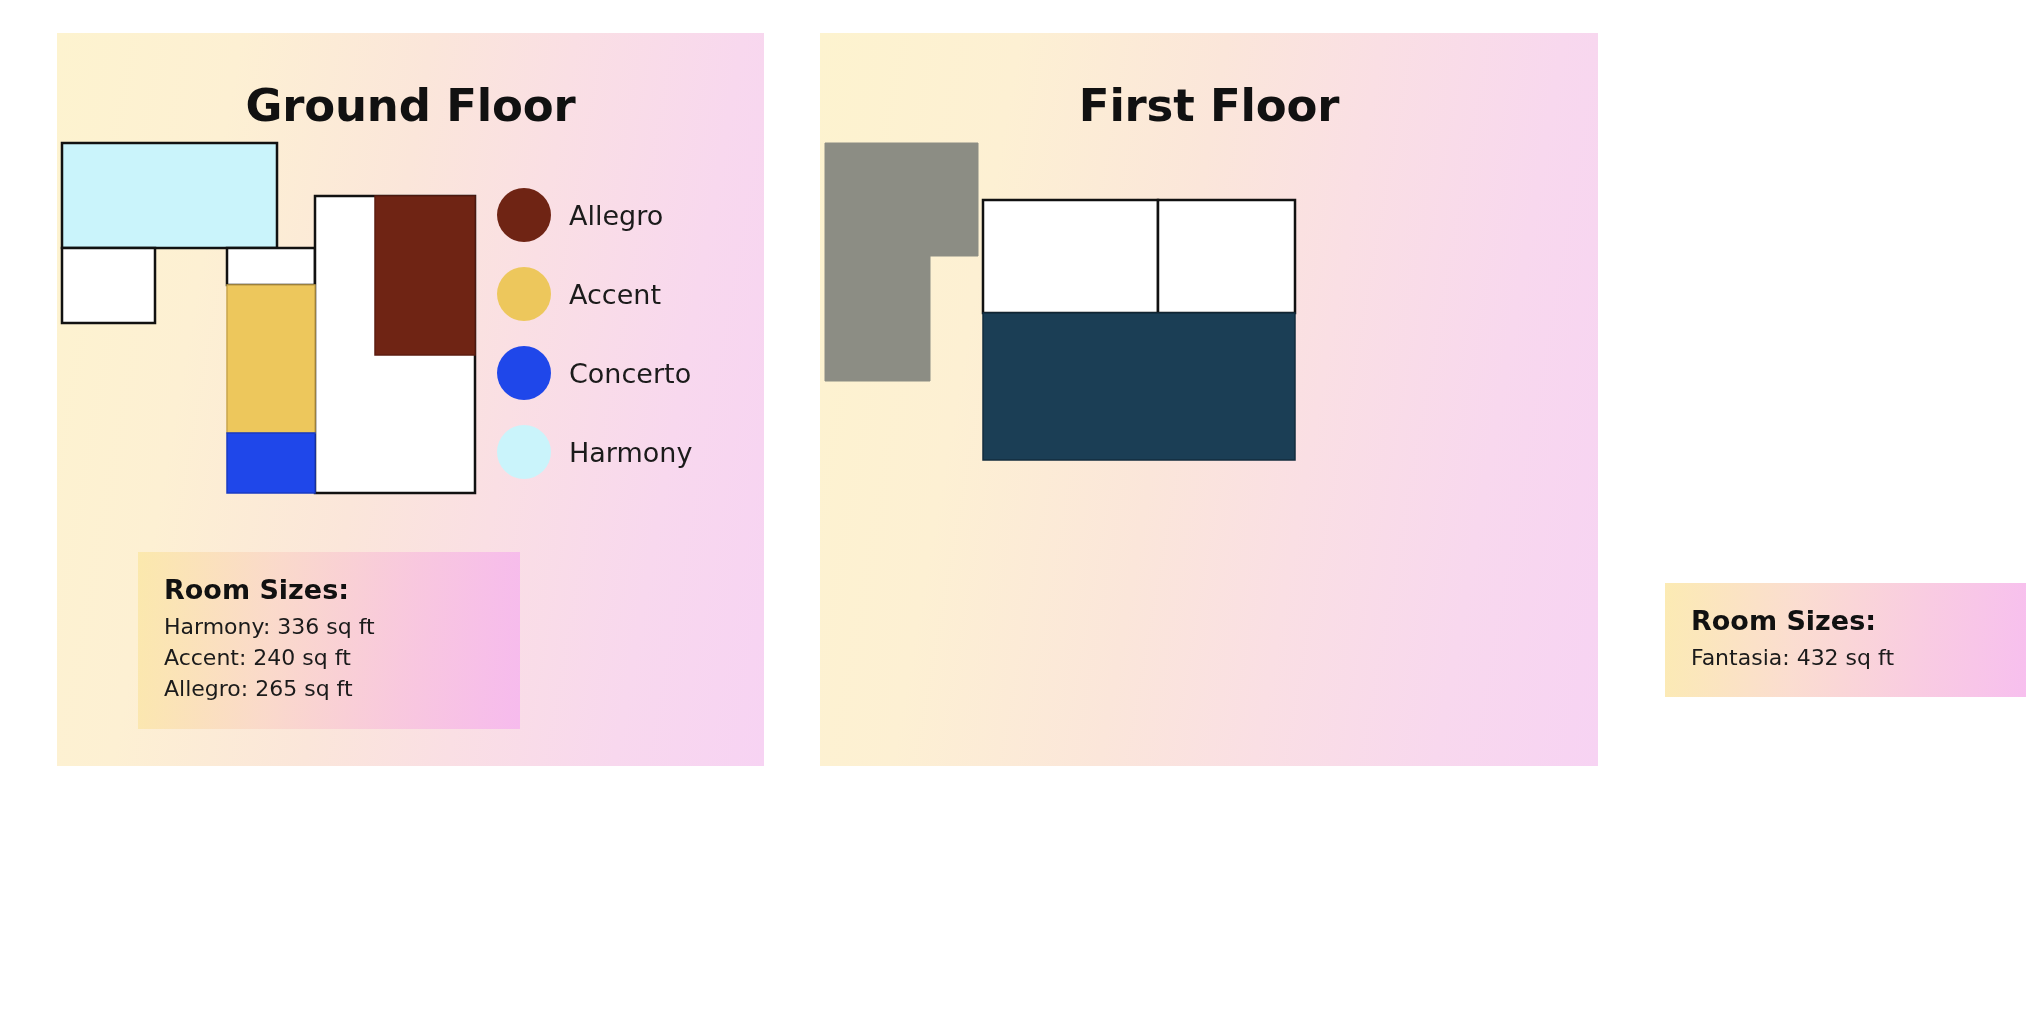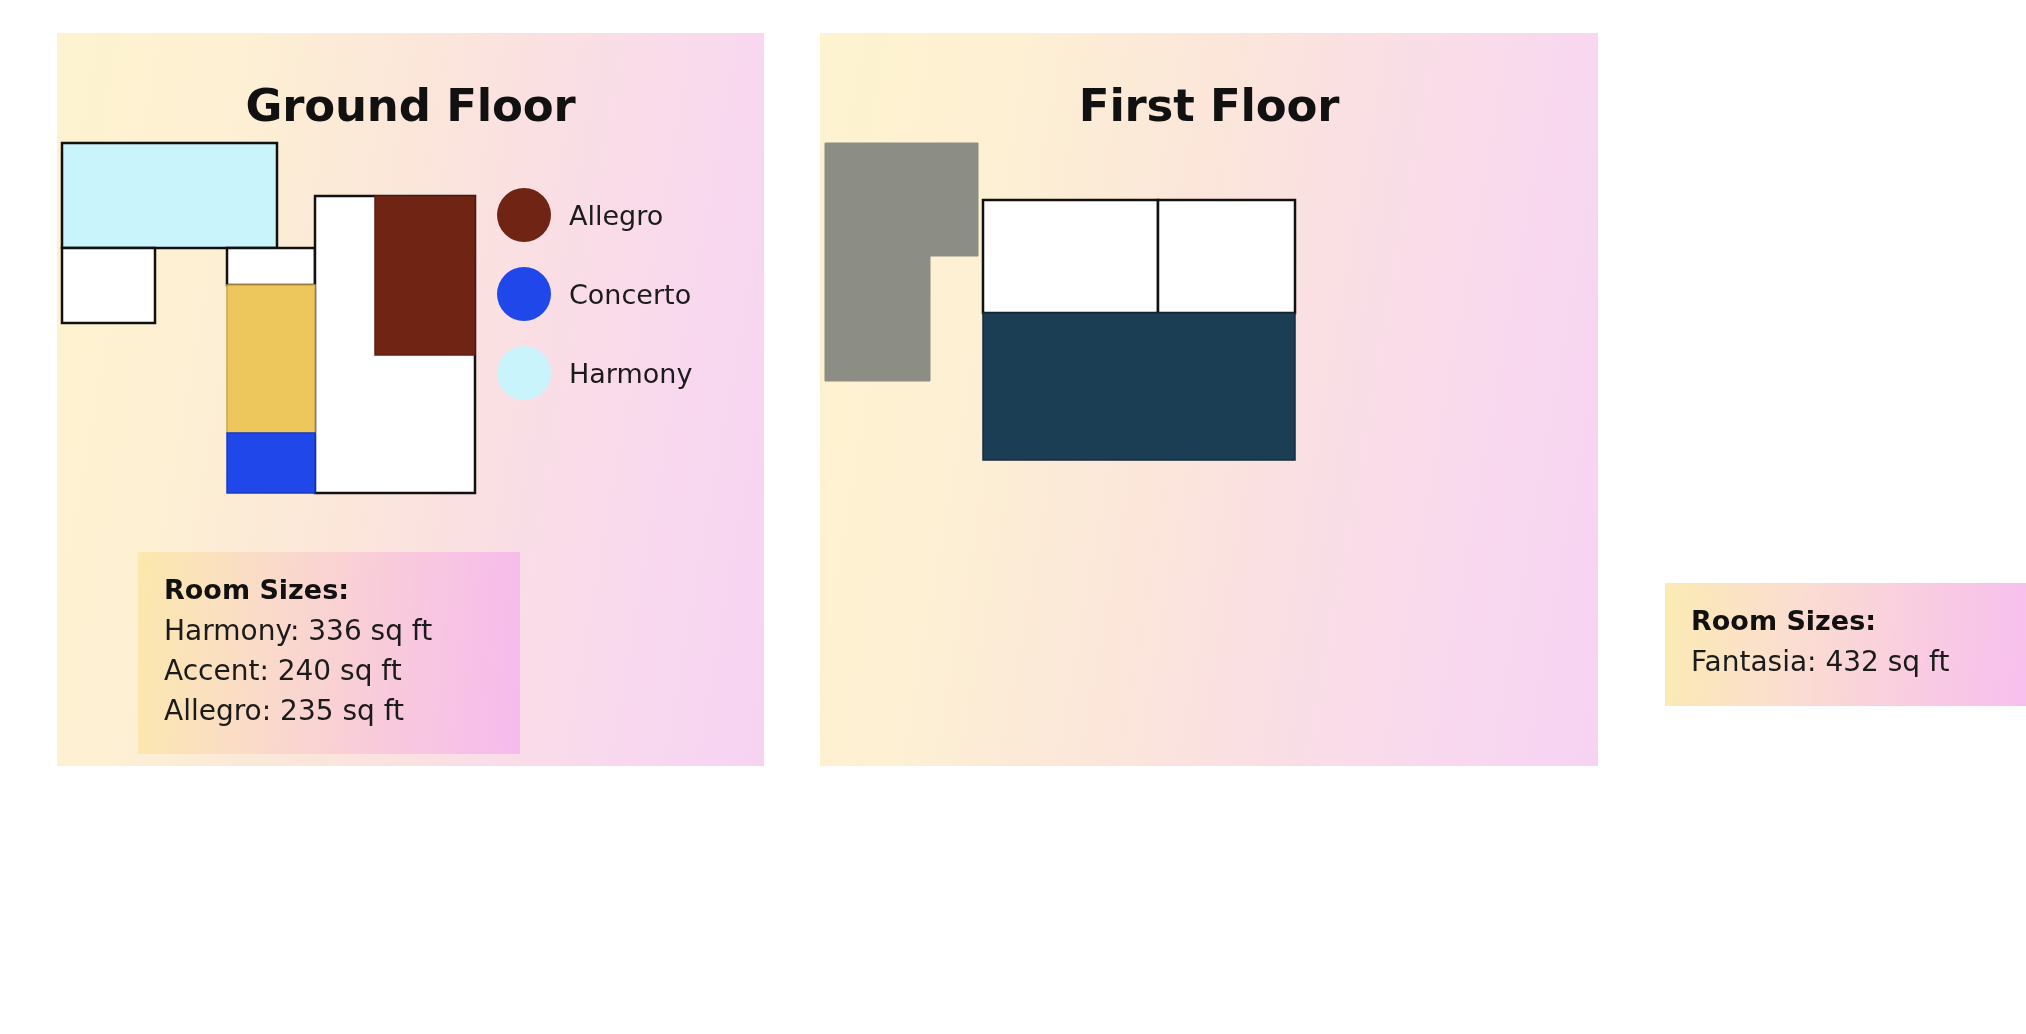--- a/index.html
+++ b/index.html
@@ -26,21 +26,21 @@
   .legend-row{display:flex;align-items:center;gap:18px;height:54px;}
   .swatch{width:54px;height:54px;border-radius:50%;flex:none;}
   .legend-label{font-size:27px;color:#1b1b1b;white-space:nowrap;}
 
   
   .sizes-box{position:absolute;padding:22px 16px 24px 26px;
              background:linear-gradient(95deg,rgba(251,231,166,0.85) 0%,rgba(250,215,200,0.85) 35%,rgba(248,196,222,0.88) 70%,rgba(246,183,238,0.9) 100%);}
   #sizes-ground{left:81px;top:519px;width:340px;}
   #sizes-first{left:845px;top:550px;width:330px;}
   .sizes-title{font-size:27px;font-weight:bold;color:#111;margin-bottom:6px;}
-  .sizes-line{font-size:28px;color:#1b1b1b;line-height:1.42;}
+  .sizes-line{font-size:22px;color:#1b1b1b;line-height:1.42;}
 </style>
 </head>
 <body>
 
 <div class="canvas">
 
   <div class="panel" id="panel-ground">
 
     <div class="floor-title">Ground Floor</div>
 
@@ -62,34 +62,38 @@
         <polygon points="318,53 418,53 418,212 318,212" fill="#6f2414" stroke="#5d1d10" stroke-width="1.5"></polygon>
       </svg>
     </div>
 
     <div class="legend" id="legend-ground">
       <div class="legend-row">
         <span class="swatch" style="background:#6f2414"></span>
         <span class="legend-label">Allegro</span>
       </div>
       <div class="legend-row">
+        <span class="swatch" style="background:#edc75c"></span>
+        <span class="legend-label">Accent</span>
+      </div>
+      <div class="legend-row">
         <span class="swatch" style="background:#1f47ea"></span>
         <span class="legend-label">Concerto</span>
       </div>
       <div class="legend-row">
         <span class="swatch" style="background:#caf4fb"></span>
         <span class="legend-label">Harmony</span>
       </div>
     </div>
 
     <div class="sizes-box" id="sizes-ground">
       <div class="sizes-title">Room Sizes:</div>
       <div class="sizes-line">Harmony: 336 sq ft</div>
       <div class="sizes-line">Accent: 240 sq ft</div>
-      <div class="sizes-line">Allegro: 235 sq ft</div>
+      <div class="sizes-line">Allegro: 265 sq ft</div>
     </div>
   </div>
 
   <div class="panel" id="panel-first">
 
     <div class="floor-title">First Floor</div>
 
     <div class="plan">
       <svg width="707" height="400" viewBox="0 0 707 400">
 

